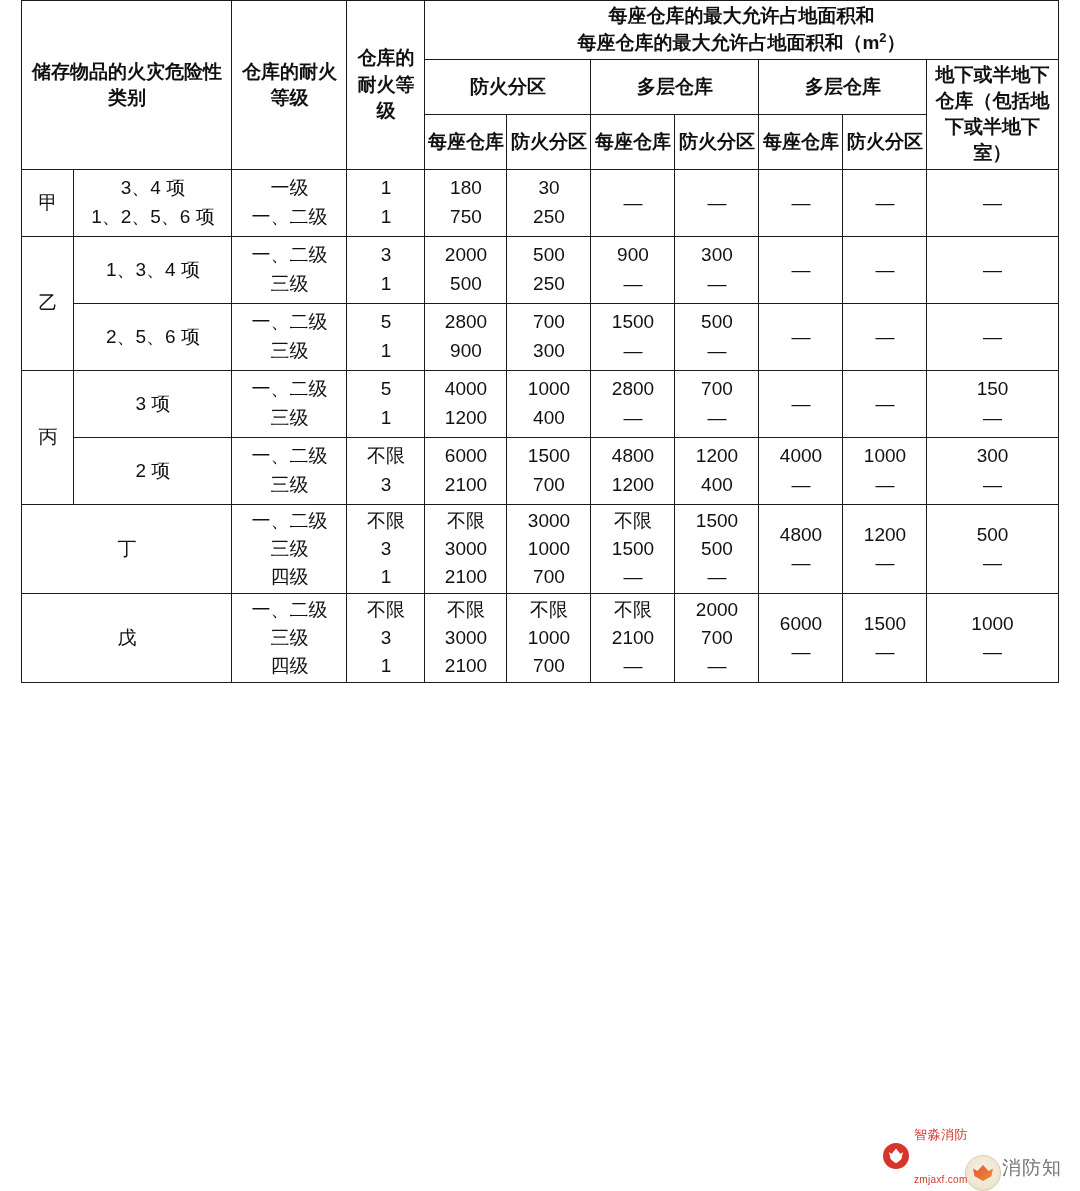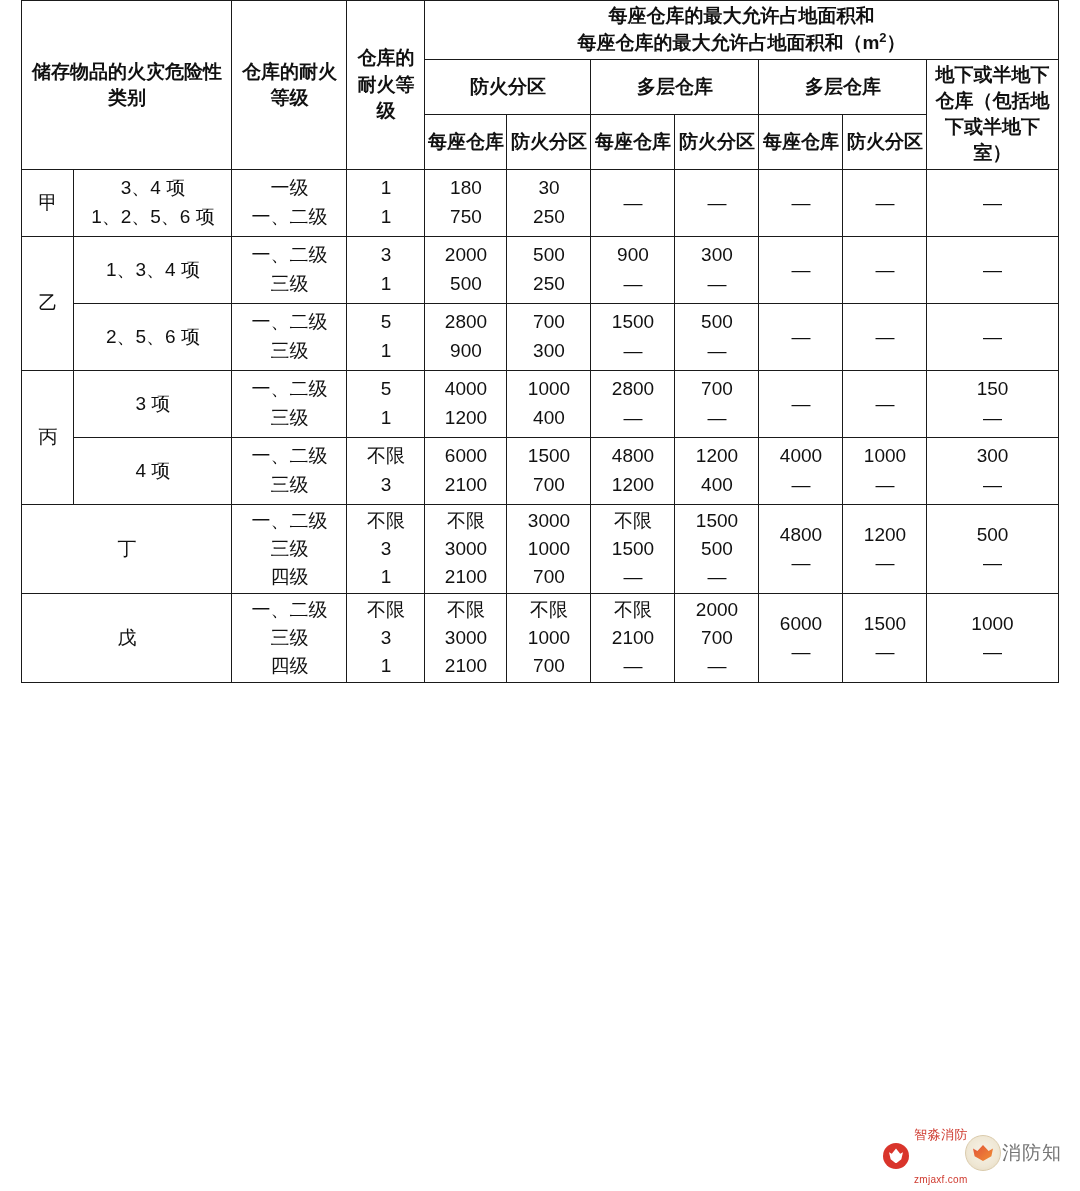--- a/index.html
+++ b/index.html
@@ -80,23 +80,22 @@
     line-height: 1.35;
   }
   .narrow-wrap {
     font-size: 19px;
     line-height: 1.45;
   }
   
   .watermark {
     position: absolute;
     right: 18px;
-    bottom: 20px;
+    bottom: 0;
     display: flex;
-    align-items: center;
     gap: 1px;
     opacity: 0.95;
   }
   .wm-logo {
     width: 34px;
     height: 34px;
     border-radius: 50%;
     background: radial-gradient(circle at 50% 45%, #f7f2e8 0%, #efe6d2 60%, #e2d4b8 100%);
     border: 1px solid #d8c8a8;
     position: relative;
@@ -329,21 +328,21 @@
         </td>
         <td class="dash">—</td>
         <td class="dash">—</td>
         <td class="stack">
           <div>150</div>
           <div>—</div>
         </td>
       </tr>
 
       <tr class="rowtall">
-        <td>4 项</td>
+        <td>2 项</td>
         <td class="stack">
           <div>一、二级</div>
           <div>三级</div>
         </td>
         <td class="stack">
           <div>不限</div>
           <div>3</div>
         </td>
         <td class="stack">
           <div>6000</div>

